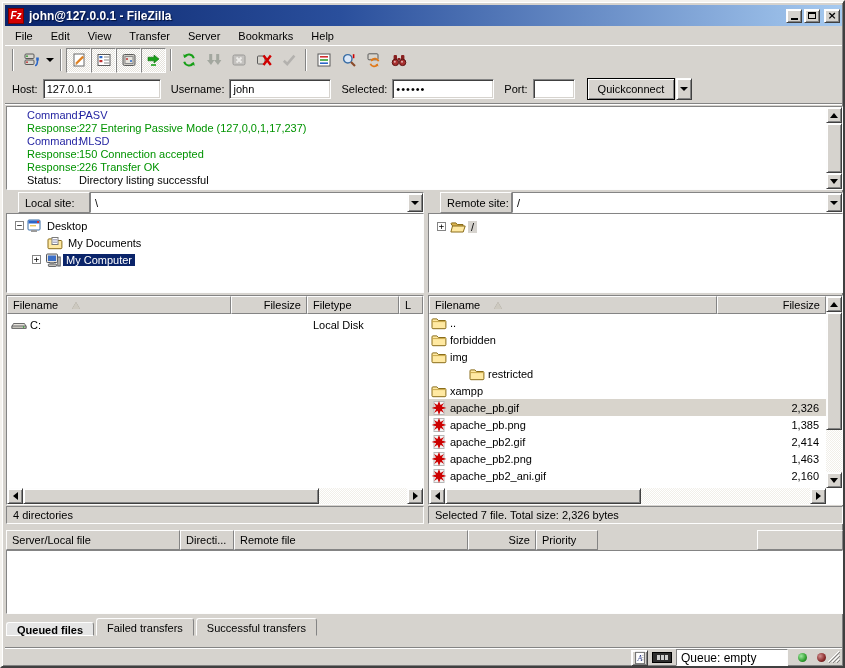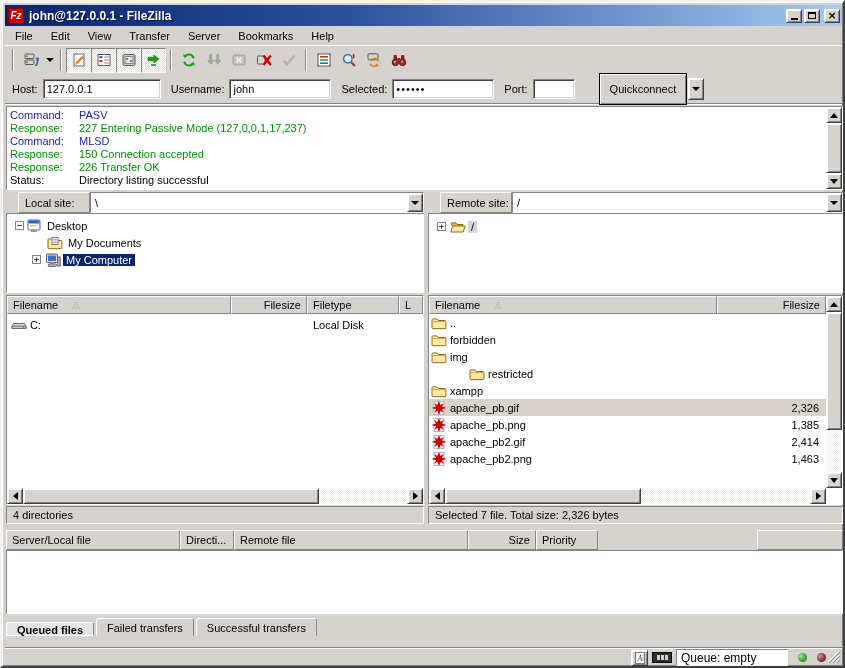--- a/index.html
+++ b/index.html
@@ -32,27 +32,27 @@
   .tbtn{width:25px;height:25px;display:flex;align-items:center;justify-content:center;border:1px solid transparent;}
   .tbtn.pressed{border-color:#848484 #fdfdfd #fdfdfd #848484;background-color:#e4e1da;background-image:linear-gradient(45deg,#fff 25%,transparent 25%,transparent 75%,#fff 75%),linear-gradient(45deg,#fff 25%,transparent 25%,transparent 75%,#fff 75%);background-size:2px 2px;background-position:0 0,1px 1px;}
   .tbtn.disabled{opacity:.55;filter:grayscale(80%);}
   .tsep{width:2px;height:22px;border-left:1px solid #848484;border-right:1px solid #fff;margin:0 4px;}
   .tdrop{width:13px;height:25px;display:flex;align-items:center;justify-content:center;}
   .tri-d{width:0;height:0;border-left:4px solid transparent;border-right:4px solid transparent;border-top:4px solid #000;}
   
   .quickbar{left:3px;top:73px;width:837px;height:29px;display:flex;align-items:center;border-bottom:1px solid #848484;box-shadow:0 1px 0 #fff;}
   .quickbar label{margin:0 5px 0 10px;}
   .qc-input{height:20px;border:1px solid;border-color:#848484 #fdfdfd #fdfdfd #848484;box-shadow:inset 1px 1px 0 #404040 , inset -1px -1px 0 #d6d3ce;background:#fff;font:inherit;padding:1px 3px;}
-  .qc-btn{height:32px;padding:0 10px;font:inherit;margin-left:24px;}
+  .qc-btn{height:22px;padding:0 10px;font:inherit;margin-left:12px;}
   .qc-drop{width:16px;height:22px;display:flex;align-items:center;justify-content:center;margin-left:1px;}
   
   .log{left:4px;top:104px;width:837px;height:84px;}
   .log-inner{position:absolute;left:0;top:0;right:0;bottom:0;overflow:hidden;padding:2px 0;}
   .log-line{display:flex;line-height:13px;white-space:nowrap;}
-  .log-label{width:72px;padding-left:3px;flex:0 0 auto;}
+  .log-label{width:72px;padding-left:20px;flex:0 0 auto;}
   .command{color:#1f1fa0;}
   .response{color:#009300;}
   .status{color:#000;}
   
   .sb-v{position:absolute;top:0;right:0;width:16px;bottom:0;background:#d6d3ce;}
   .sb-btn{width:16px;height:16px;display:flex;align-items:center;justify-content:center;}
   .sb-h{position:absolute;left:0;bottom:0;height:16px;background-color:#f1efe9;background-image:linear-gradient(45deg,#fff 25%,transparent 25%,transparent 75%,#fff 75%),linear-gradient(45deg,#fff 25%,transparent 25%,transparent 75%,#fff 75%);background-size:2px 2px;background-position:0 0,1px 1px;display:flex;}
   .tr-up{width:0;height:0;border-left:4px solid transparent;border-right:4px solid transparent;border-bottom:5px solid #000;}
   .tr-dn{width:0;height:0;border-left:4px solid transparent;border-right:4px solid transparent;border-top:5px solid #000;}
   .tr-lf{width:0;height:0;border-top:4px solid transparent;border-bottom:4px solid transparent;border-right:5px solid #000;}
@@ -545,20 +545,27 @@
           <span class="nm">apache_pb2.gif</span>
           <span class="cell-size" style="left:300px;width:90px;">2,414</span>
         </div>
       <div class="lrow" style="top:136px;width:100%;">
           <svg class="icon16" style="margin-left:2px;">
             <use href="#sym-imgfile"></use>
           </svg>
           <span class="nm">apache_pb2.png</span>
           <span class="cell-size" style="left:300px;width:90px;">1,463</span>
         </div>
+      <div class="lrow" style="top:153px;width:100%;">
+          <svg class="icon16" style="margin-left:2px;">
+            <use href="#sym-imgfile"></use>
+          </svg>
+          <span class="nm">apache_pb2_ani.gif</span>
+          <span class="cell-size" style="left:300px;width:90px;">2,160</span>
+        </div>
     </div>
     <div class="sb-v" style="bottom:16px;">
       <div class="sb-btn btn3d" style="position:absolute;top:0;">
           <span class="tr-up"></span>
         </div>
       <div class="btn3d" style="position:absolute;top:16px;height:118px;left:0;width:16px;"></div>
       <div class="sb-track" style="position:absolute;top:134px;bottom:16px;left:0;width:16px;"></div>
       <div class="sb-btn btn3d" style="position:absolute;bottom:0;">
           <span class="tr-dn"></span>
         </div>

